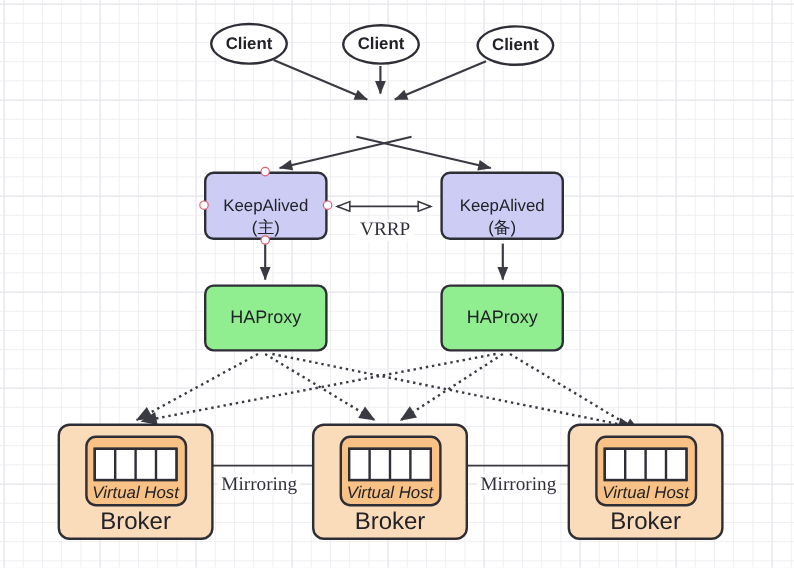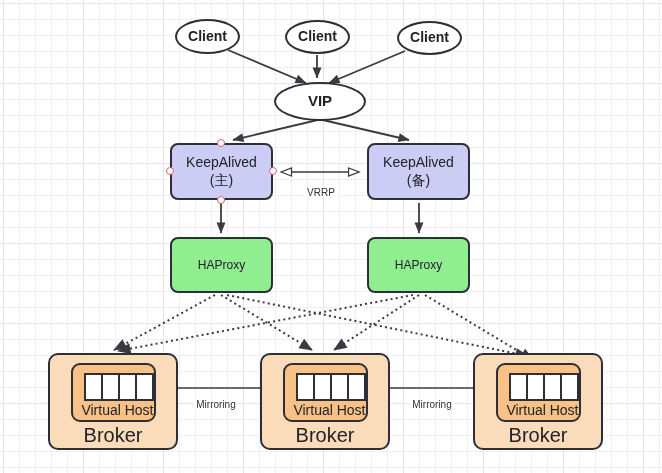--- a/index.html
+++ b/index.html
@@ -26,44 +26,44 @@
   .edge.thin{stroke-width:1.6;}
   .edge.dotted{stroke-width:2;stroke-dasharray:2 3.2;}
   .node{
     position:absolute;box-sizing:border-box;
     display:flex;flex-direction:column;align-items:center;justify-content:center;
     text-align:center;font-size:14px;line-height:1.25;
     border:2px solid #2e2e36;
   }
   .ellipse{background:#ffffff;border-radius:50%;font-weight:bold;}
   .vip-node{font-weight:bold;font-size:15px;}
-  .ka{background:var(--keepalived-fill,#ccccf5);border-radius:8px;}
-  .hap{background:var(--haproxy-fill,#90ed90);border-radius:8px;font-size:12px;}
+  .ka{background:var(--keepalived-fill,#ccccf5);border-radius:8px;justify-content:flex-end;}
+  .hap{background:var(--haproxy-fill,#90ed90);border-radius:8px;font-size:15px;}
   .broker{
     background:var(--broker-fill,#fbdcba);border-radius:10px;
     justify-content:flex-start;
   }
   .vhost{
     box-sizing:border-box;margin-top:8px;width:85px;height:64px;
     background:var(--virtual-host-fill,#f8c185);
     border:2px solid #2e2e36;border-radius:9px;
-    display:flex;flex-direction:column;align-items:flex-end;
+    display:flex;flex-direction:column;align-items:center;font-style:italic;
   }
   .queue{
     box-sizing:border-box;margin-top:8px;width:70px;height:28px;
     background:#2e2e36;border:2px solid #2e2e36;
     display:flex;gap:2px;
   }
   .queue .cell{flex:1;background:#ffffff;}
   .vhost-label{margin-top:1px;font-size:14px;}
   .broker-label{margin-top:1px;font-size:20px;}
   .edge-label{
     position:absolute;transform:translate(-50%,-50%);
-    font-size:10px;color:var(--edge-label,#30303e);
-    background:rgba(255,255,255,0.92);padding:0 3px;white-space:nowrap;
+    font-size:16px;color:var(--edge-label,#30303e);
+    background:rgba(255,255,255,0.92);padding:0 3px;white-space:nowrap;font-family:Liberation Serif, serif;
   }
   .cpoint{
     position:absolute;width:8px;height:8px;box-sizing:border-box;
     border-radius:50%;background:#ffffff;
     border:1.5px solid var(--connection-point,#d9626e);
     transform:translate(-50%,-50%);
   }
 </style>
 </head>
 <body>
@@ -109,23 +109,20 @@
   <div class="node ellipse" style="left:175px;top:19px;width:65px;height:35px">
     <span>Client</span>
   </div>
   <div class="node ellipse" style="left:285px;top:20px;width:65px;height:34px">
     <span>Client</span>
   </div>
   <div class="node ellipse" style="left:397px;top:21px;width:65px;height:34px">
     <span>Client</span>
   </div>
 
-  <div class="node ellipse vip-node" style="left:274px;top:82px;width:92px;height:39px">
-    <span>VIP</span>
-  </div>
 
   <div class="node ka" style="left:170px;top:143px;width:103px;height:57px">
     <span>KeepAlived</span>
     <span>(主)</span>
   </div>
 
   <div class="cpoint" style="left:221px;top:143px"></div>
   <div class="cpoint" style="left:170px;top:171px"></div>
   <div class="cpoint" style="left:273px;top:171px"></div>
   <div class="cpoint" style="left:221px;top:200px"></div>

